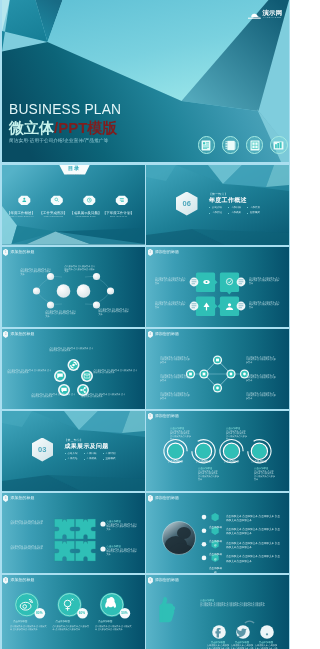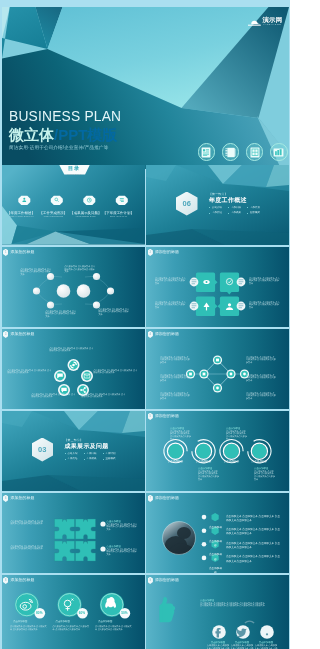--- a/index.html
+++ b/index.html
@@ -2,28 +2,28 @@
 <html><head>
 <meta charset="utf-8">
 <title>PPT Template Preview</title>
 <style>
 * { box-sizing:border-box; margin:0; padding:0; }
 html,body { width:290px; height:649px; overflow:hidden; background:#ffffff;
   font-family:"Liberation Sans","DejaVu Sans",sans-serif; }
 .page { position:relative; width:290px; height:649px; background:#aadff0; }
 
 
-.hero { position:absolute; left:1.5px; top:7px; width:287px; height:162px; overflow:hidden; }
+.hero { position:absolute; left:1.5px; top:0; width:287px; height:162px; overflow:hidden; }
 .hero svg.bg, .th svg.bg { position:absolute; left:0; top:0; }
 
 .hero-text { position:absolute; left:7.5px; top:103px; }
 .t-en { font-size:13.8px; letter-spacing:.2px; color:#e4f6f8; font-weight:400; line-height:14px; }
 .t-cn { font-size:15px; font-weight:700; line-height:16px; margin-top:2.5px; white-space:nowrap;}
 .t-cn .a { color:#c6f2ec; }
-.t-cn .b { color:#0369a1; }
+.t-cn .b { color:#7f1d1d; }
 .t-sub { font-size:4.6px; color:#a5d8e2; letter-spacing:.15px; margin-top:2.5px; line-height:6px; }
 
 .hero-icons { position:absolute; left:196px; top:136.3px; }
 .hic { position:absolute; width:17.6px; height:17.6px; border-radius:50%;
        border:1.1px solid #a6eae3; background:rgba(120,220,215,.30);
        display:flex; align-items:center; justify-content:center; }
 
 .logo { position:absolute; left:246px; top:9px; display:flex; align-items:flex-end; gap:2px; }
 .logo-tx { color:#fff; font-size:6.4px; font-weight:700; letter-spacing:.2px; line-height:7px;}
 .logo-sub { color:#bcdde7; font-size:2.4px; letter-spacing:.5px; line-height:3px; transform:scale(.92); transform-origin:left top;}

